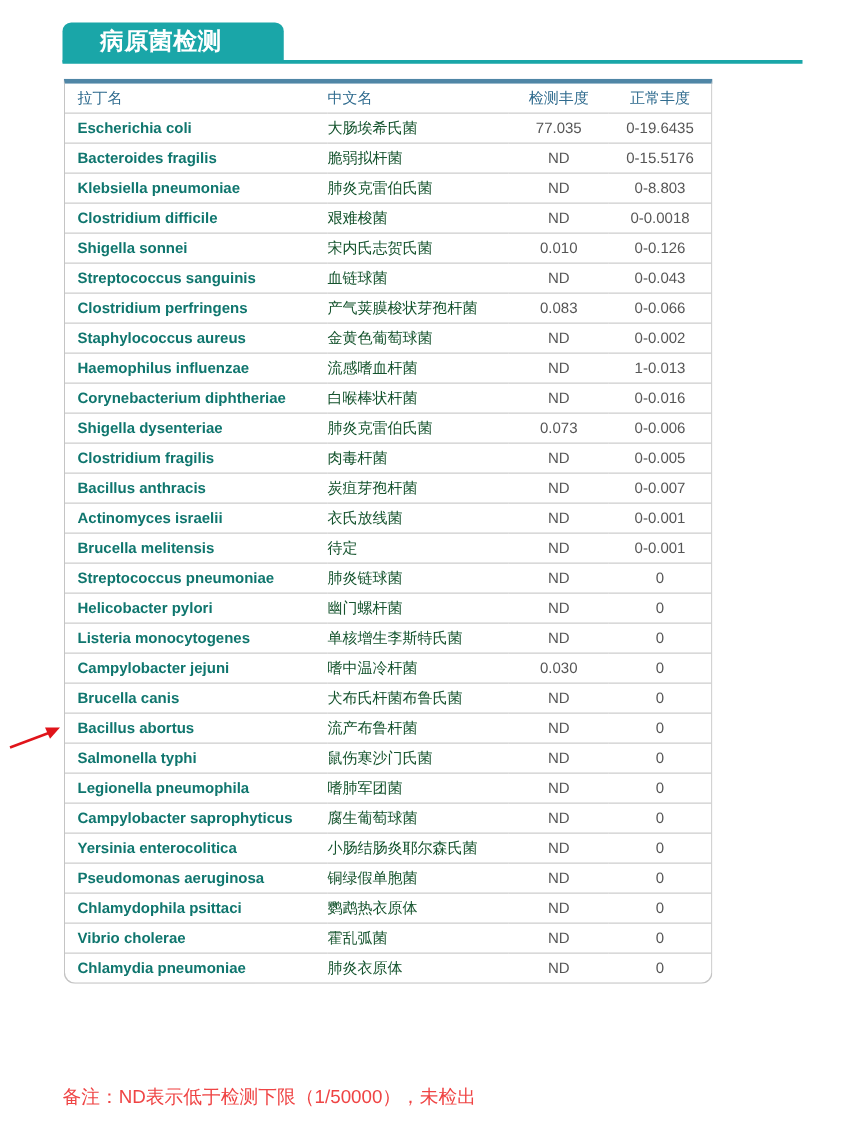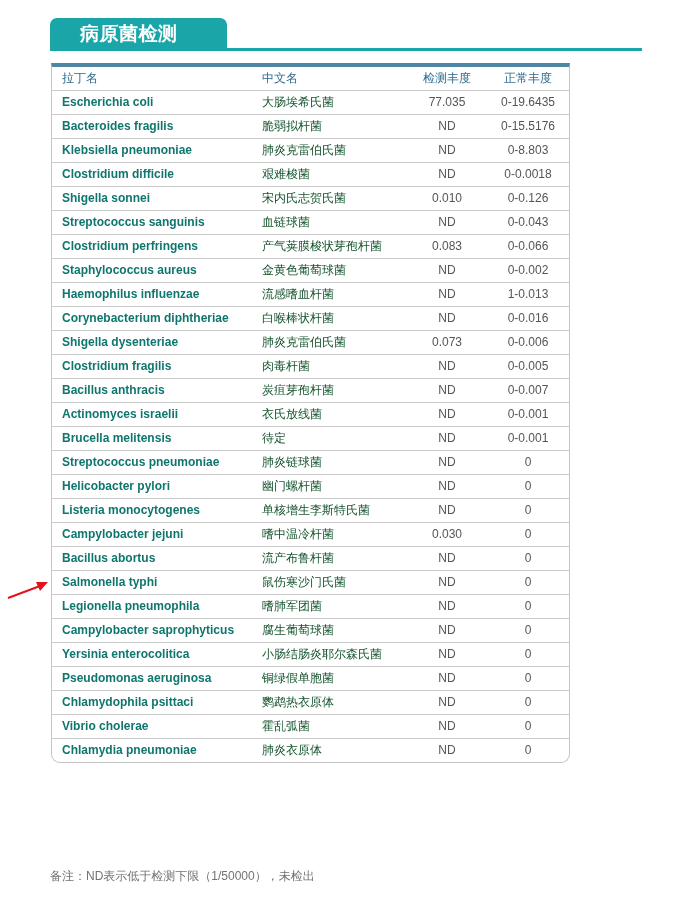--- a/index.html
+++ b/index.html
@@ -30,21 +30,21 @@
   td.cn { color: #14532d; padding-left: 0; }
   td.num { color: #555; }
   .up { color: #e0141a; font-weight: bold; font-size: 14px; }
 
   .col1 { width: 210px; }
   .col2 { width: 145px; }
   .col3 { width: 80px; }
   .col4 { width: 82px; }
   .col5 { width: 74px; }
 
-  .note { position: absolute; left: 50px; top: 868px; font-size: 12px; color: #737373; }
+  .note { position: absolute; left: 50px; top: 868px; font-size: 15px; color: #ef4444; }
 
   .arrow { position: absolute; left: 6px; top: 578px; width: 44px; height: 24px; }
 </style>
 </head>
 <body>
 
 <div class="title-wrap">
   <div class="title-tab">病原菌检测</div>
   <div class="title-line"></div>
 </div>
@@ -195,20 +195,27 @@
           <td class="c"><span class="up"></span></td>
         </tr>
         <tr>
           <td class="latin">Campylobacter jejuni</td>
           <td class="cn">嗜中温冷杆菌</td>
           <td class="c num">0.030</td>
           <td class="c num">0</td>
           <td class="c"><span class="up">↑</span></td>
         </tr>
         <tr>
+          <td class="latin">Brucella canis</td>
+          <td class="cn">犬布氏杆菌布鲁氏菌</td>
+          <td class="c num">ND</td>
+          <td class="c num">0</td>
+          <td class="c"><span class="up"></span></td>
+        </tr>
+        <tr>
           <td class="latin">Bacillus abortus</td>
           <td class="cn">流产布鲁杆菌</td>
           <td class="c num">ND</td>
           <td class="c num">0</td>
           <td class="c"><span class="up"></span></td>
         </tr>
         <tr>
           <td class="latin">Salmonella typhi</td>
           <td class="cn">鼠伤寒沙门氏菌</td>
           <td class="c num">ND</td>

